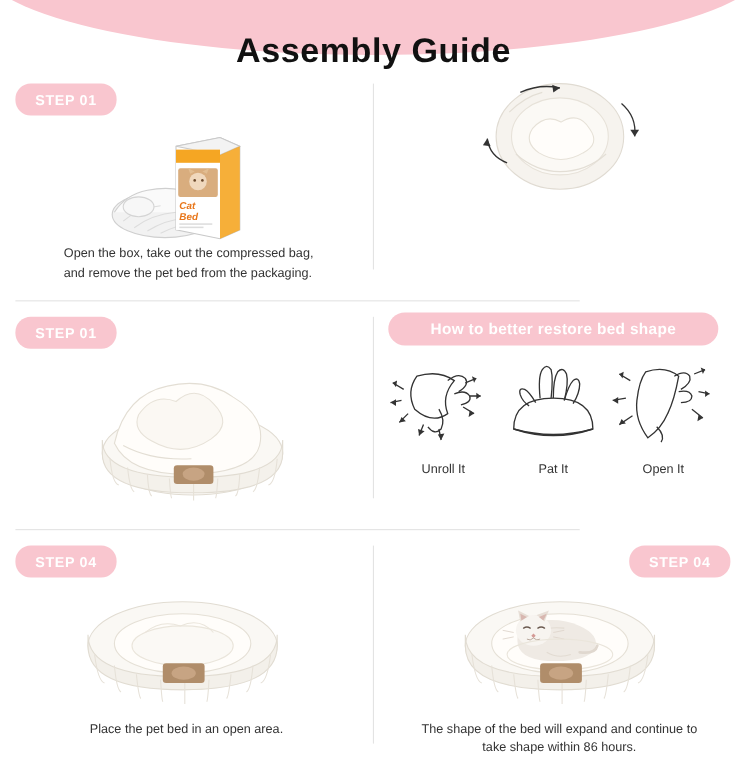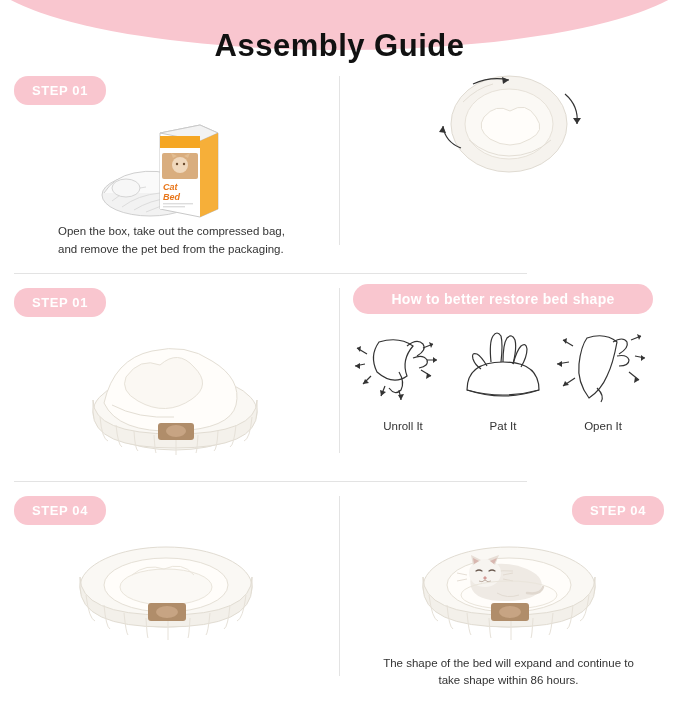--- a/index.html
+++ b/index.html
@@ -344,20 +344,21 @@
               <path d="M246 70 q-3 24 -9 26"></path>
             </g>
             <ellipse cx="166" cy="60" rx="62" ry="27" fill="#fffdfa" stroke="#e5e0d6" stroke-width="1"></ellipse>
             <ellipse cx="166" cy="62" rx="46" ry="18" fill="#fbf9f5" stroke="#eae5db" stroke-width="1"></ellipse>
             <path d="M132 50 q14 -12 32 -6 q18 -8 30 6" fill="none" stroke="#eae5db" stroke-width="1"></path>
             <rect x="148" y="78" width="38" height="18" rx="3" class="logo-tag"></rect>
             <ellipse cx="167" cy="87" rx="11" ry="6" fill="#c7a483"></ellipse>
           </g>
         </svg>
       </div>
+      <div class="caption">Place the pet bed in an open area.</div>
     </div>
 
     <div class="cell">
       <div class="badge-wrap-right">
         <span class="badge">STEP 04</span>
       </div>
       <div class="art" style="height:130px;">
         <svg width="339" height="130" viewBox="0 0 339 130">
           <g>
             <ellipse cx="170" cy="62" rx="86" ry="40" fill="#faf8f4" stroke="#e1dcd2" stroke-width="1"></ellipse>

